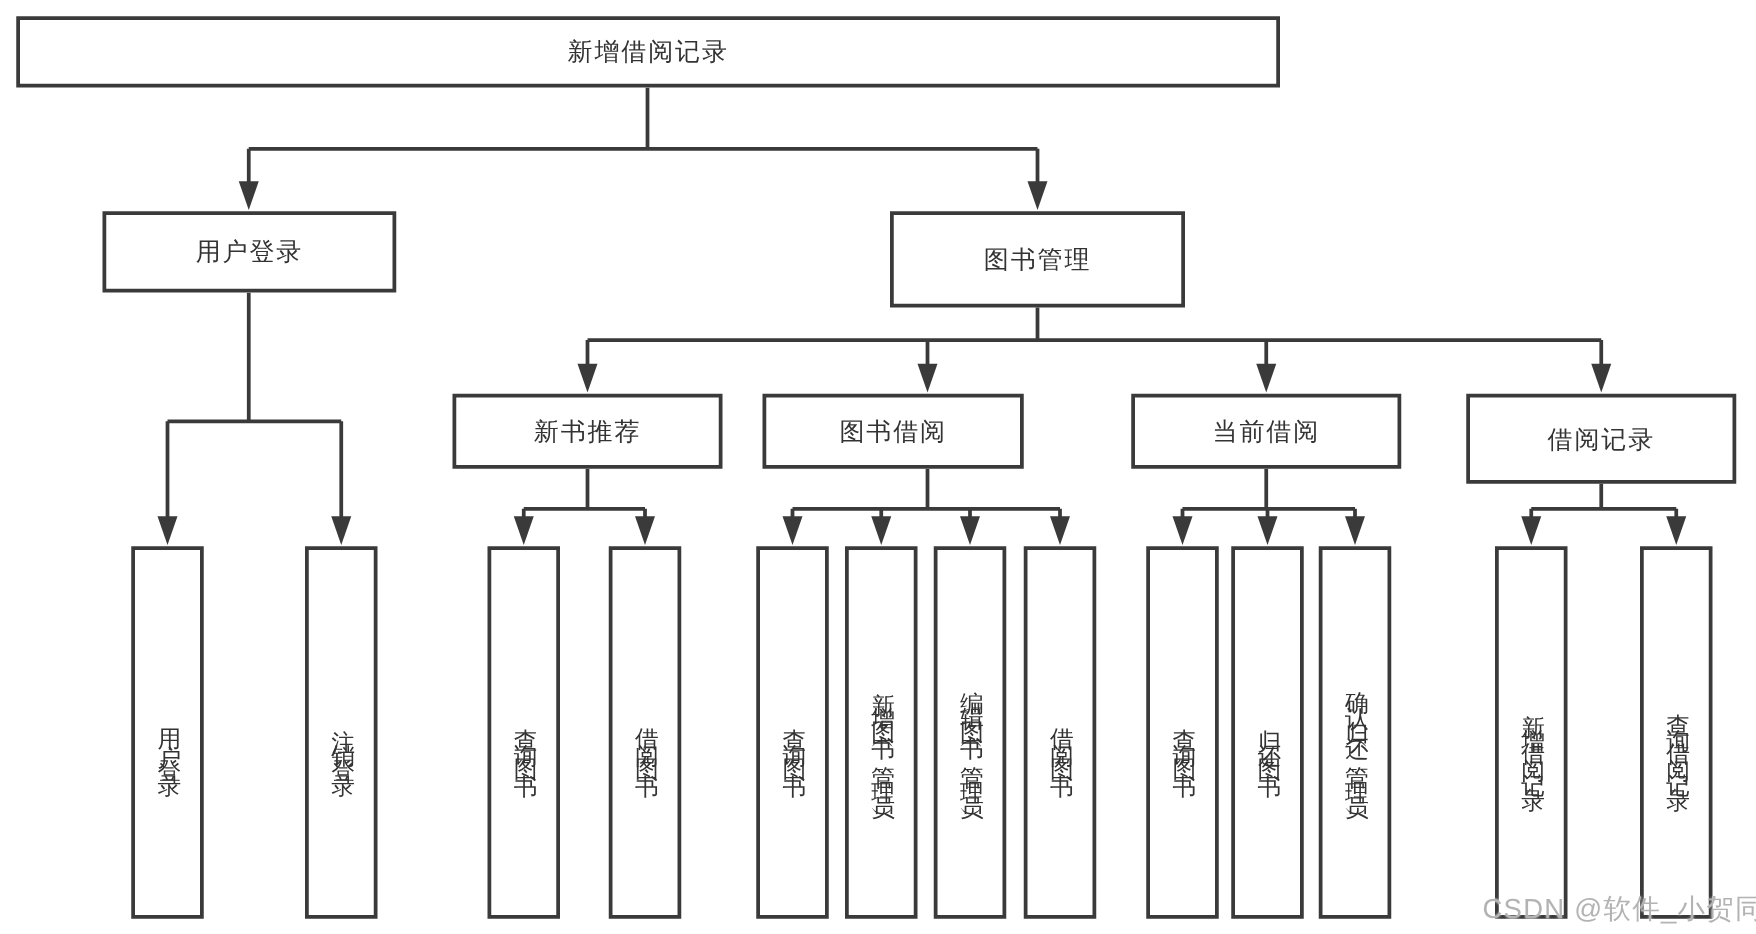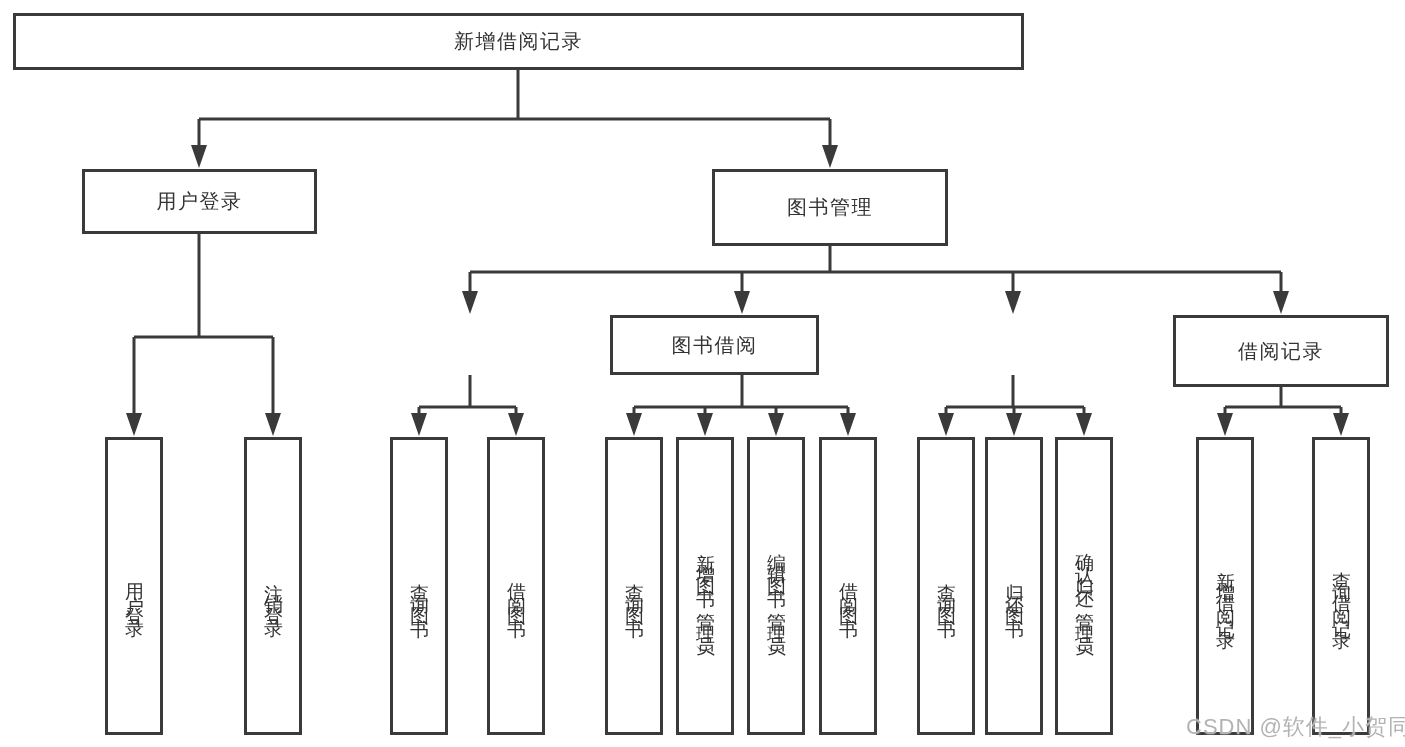--- a/index.html
+++ b/index.html
@@ -115,22 +115,28 @@
     <span class="hlabel">新增借阅记录</span>
   </div>
 
   <div class="node" style="left:82px;top:169px;width:235px;height:65px">
     <span class="hlabel">用户登录</span>
   </div>
   <div class="node" style="left:712px;top:169px;width:236px;height:77px">
     <span class="hlabel">图书管理</span>
   </div>
 
+  <div class="node" style="left:362px;top:315px;width:216px;height:60px">
+    <span class="hlabel">新书推荐</span>
+  </div>
   <div class="node" style="left:610px;top:315px;width:209px;height:60px">
     <span class="hlabel">图书借阅</span>
+  </div>
+  <div class="node" style="left:905px;top:315px;width:216px;height:60px">
+    <span class="hlabel">当前借阅</span>
   </div>
   <div class="node" style="left:1173px;top:315px;width:216px;height:72px">
     <span class="hlabel">借阅记录</span>
   </div>
 
   <div class="node" style="left:105px;top:437px;width:58px;height:298px">
     <span class="vlabel">用户登录</span>
   </div>
   <div class="node" style="left:244px;top:437px;width:58px;height:298px">
     <span class="vlabel">注销登录</span>

